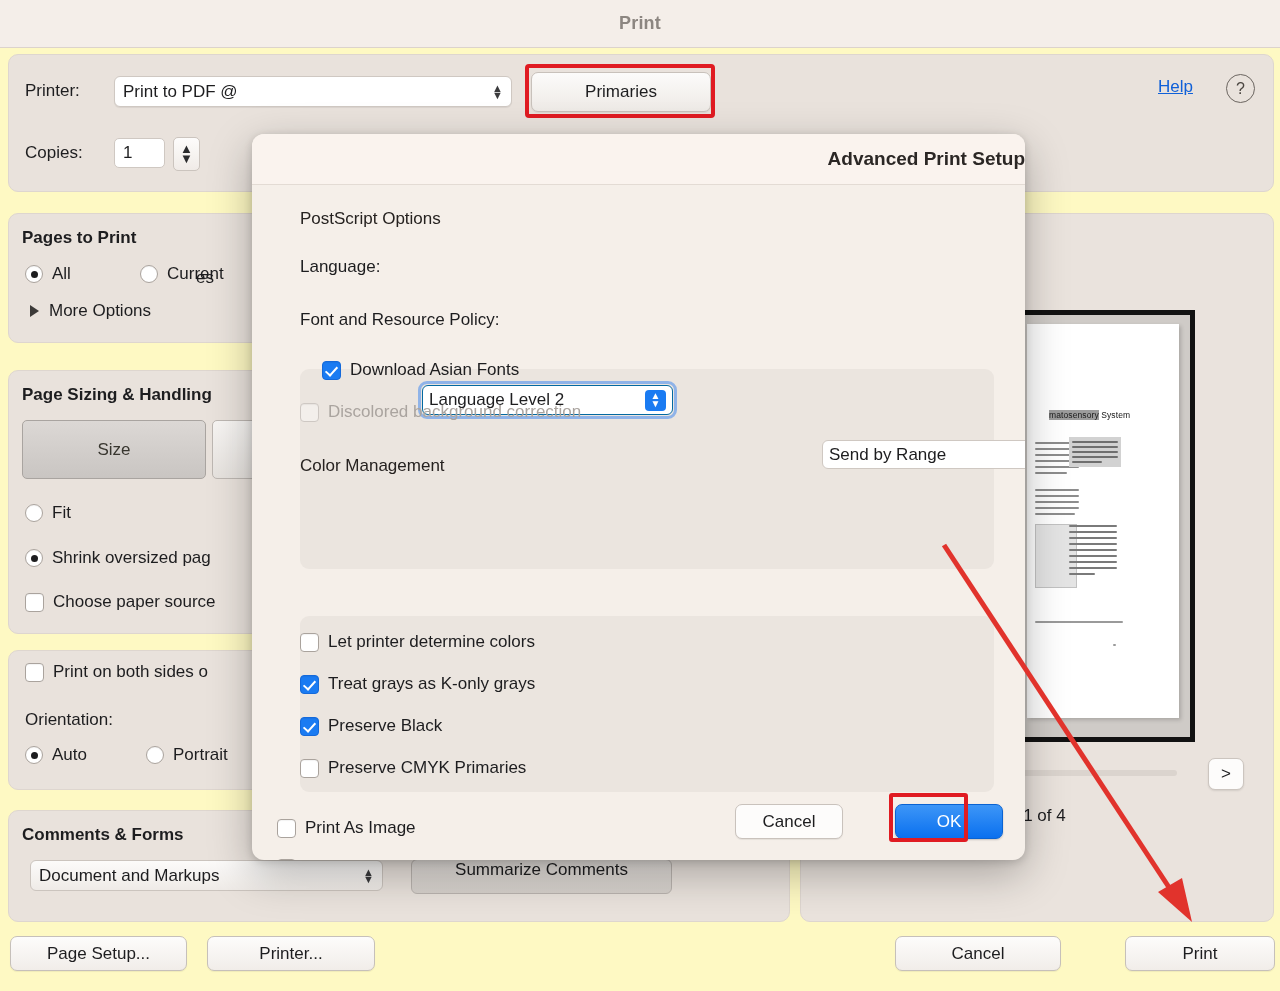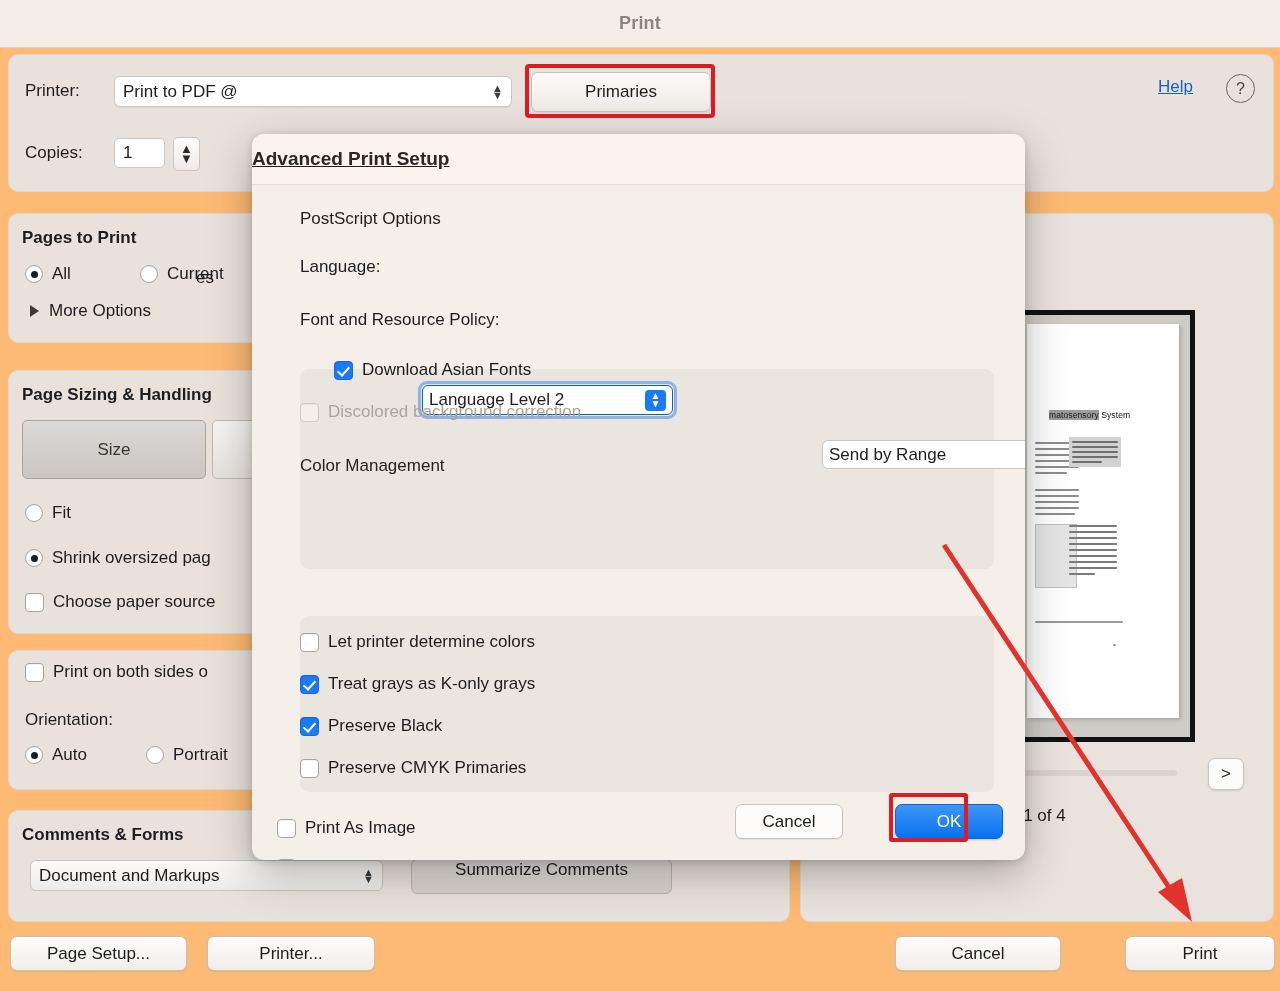--- a/index.html
+++ b/index.html
@@ -3,21 +3,21 @@
 <meta charset="utf-8">
 <style>
   html,body{margin:0;padding:0;}
   body{
     width:1280px;height:991px;overflow:hidden;position:relative;
     font-family:"Liberation Sans","DejaVu Sans",sans-serif;
     background:#f2ece7;color:#1d1d1f;
     -webkit-font-smoothing:antialiased;
   }
   
-  #print-window{position:absolute;inset:0;background:#fdba74;}
+  #print-window{position:absolute;inset:0;background:#fef9c3;}
   #title-bar{
     position:absolute;left:0;top:0;width:1280px;height:47px;
     background:#f4eee9;border-bottom:1px solid #dcd3cc;
     display:flex;align-items:center;justify-content:center;
   }
   #title-bar .wtitle{font-size:18px;font-weight:600;color:#8c8681;letter-spacing:.2px;}
 
   
   #printer-strip{
     position:absolute;left:8px;top:54px;width:1264px;height:136px;
@@ -161,21 +161,21 @@
   
   #adv-modal{
     position:absolute;left:252px;top:134px;width:773px;height:726px;
     background:#f5efe9;border-radius:12px;
     box-shadow:0 14px 44px rgba(0,0,0,.28),0 2px 8px rgba(0,0,0,.16);
     overflow:hidden;
   }
   #adv-titlebar{
     position:absolute;left:0;top:0;width:100%;height:50px;
     background:#faf3ee;border-bottom:1px solid #e3dbd4;
-    display:flex;align-items:center;justify-content:flex-start;text-decoration:underline;
+    display:flex;align-items:center;justify-content:flex-end;
   }
   #adv-titlebar .t{font-size:19px;font-weight:700;color:#2b2725;}
   .adv-sect-title{position:absolute;font-size:17px;color:#262220;}
   .adv-group{
     position:absolute;background:#ebe5df;border-radius:9px;
   }
   #ps-group{left:48px;top:235px;width:694px;height:200px;}
   #cm-group{left:48px;top:482px;width:694px;height:176px;}
   .adv-label{position:absolute;font-size:17px;color:#1d1d1f;}
   #lang-select{
@@ -399,21 +399,21 @@
         </span>
     </div>
     <div id="lang-focus"></div>
 
     <span class="adv-label" style="left:48px;top:176px;">Font and Resource Policy:</span>
     <div id="font-select">
       <span>Send by Range</span>
 
     </div>
 
-    <div class="adv-opt" style="left:48px;top:226px;padding-left:34px;">
+    <div class="adv-opt" style="left:36px;top:226px;padding-left:34px;">
       <span class="cbox on"></span>
       <span>Download Asian Fonts</span>
     </div>
     <div class="adv-opt dim" style="left:48px;top:268px;">
       <span class="cbox"></span>
       <span>Discolored background correction</span>
     </div>
 
     <span class="adv-sect-title" style="left:48px;top:322px;">Color Management</span>
     <div class="adv-group" id="cm-group"></div>

